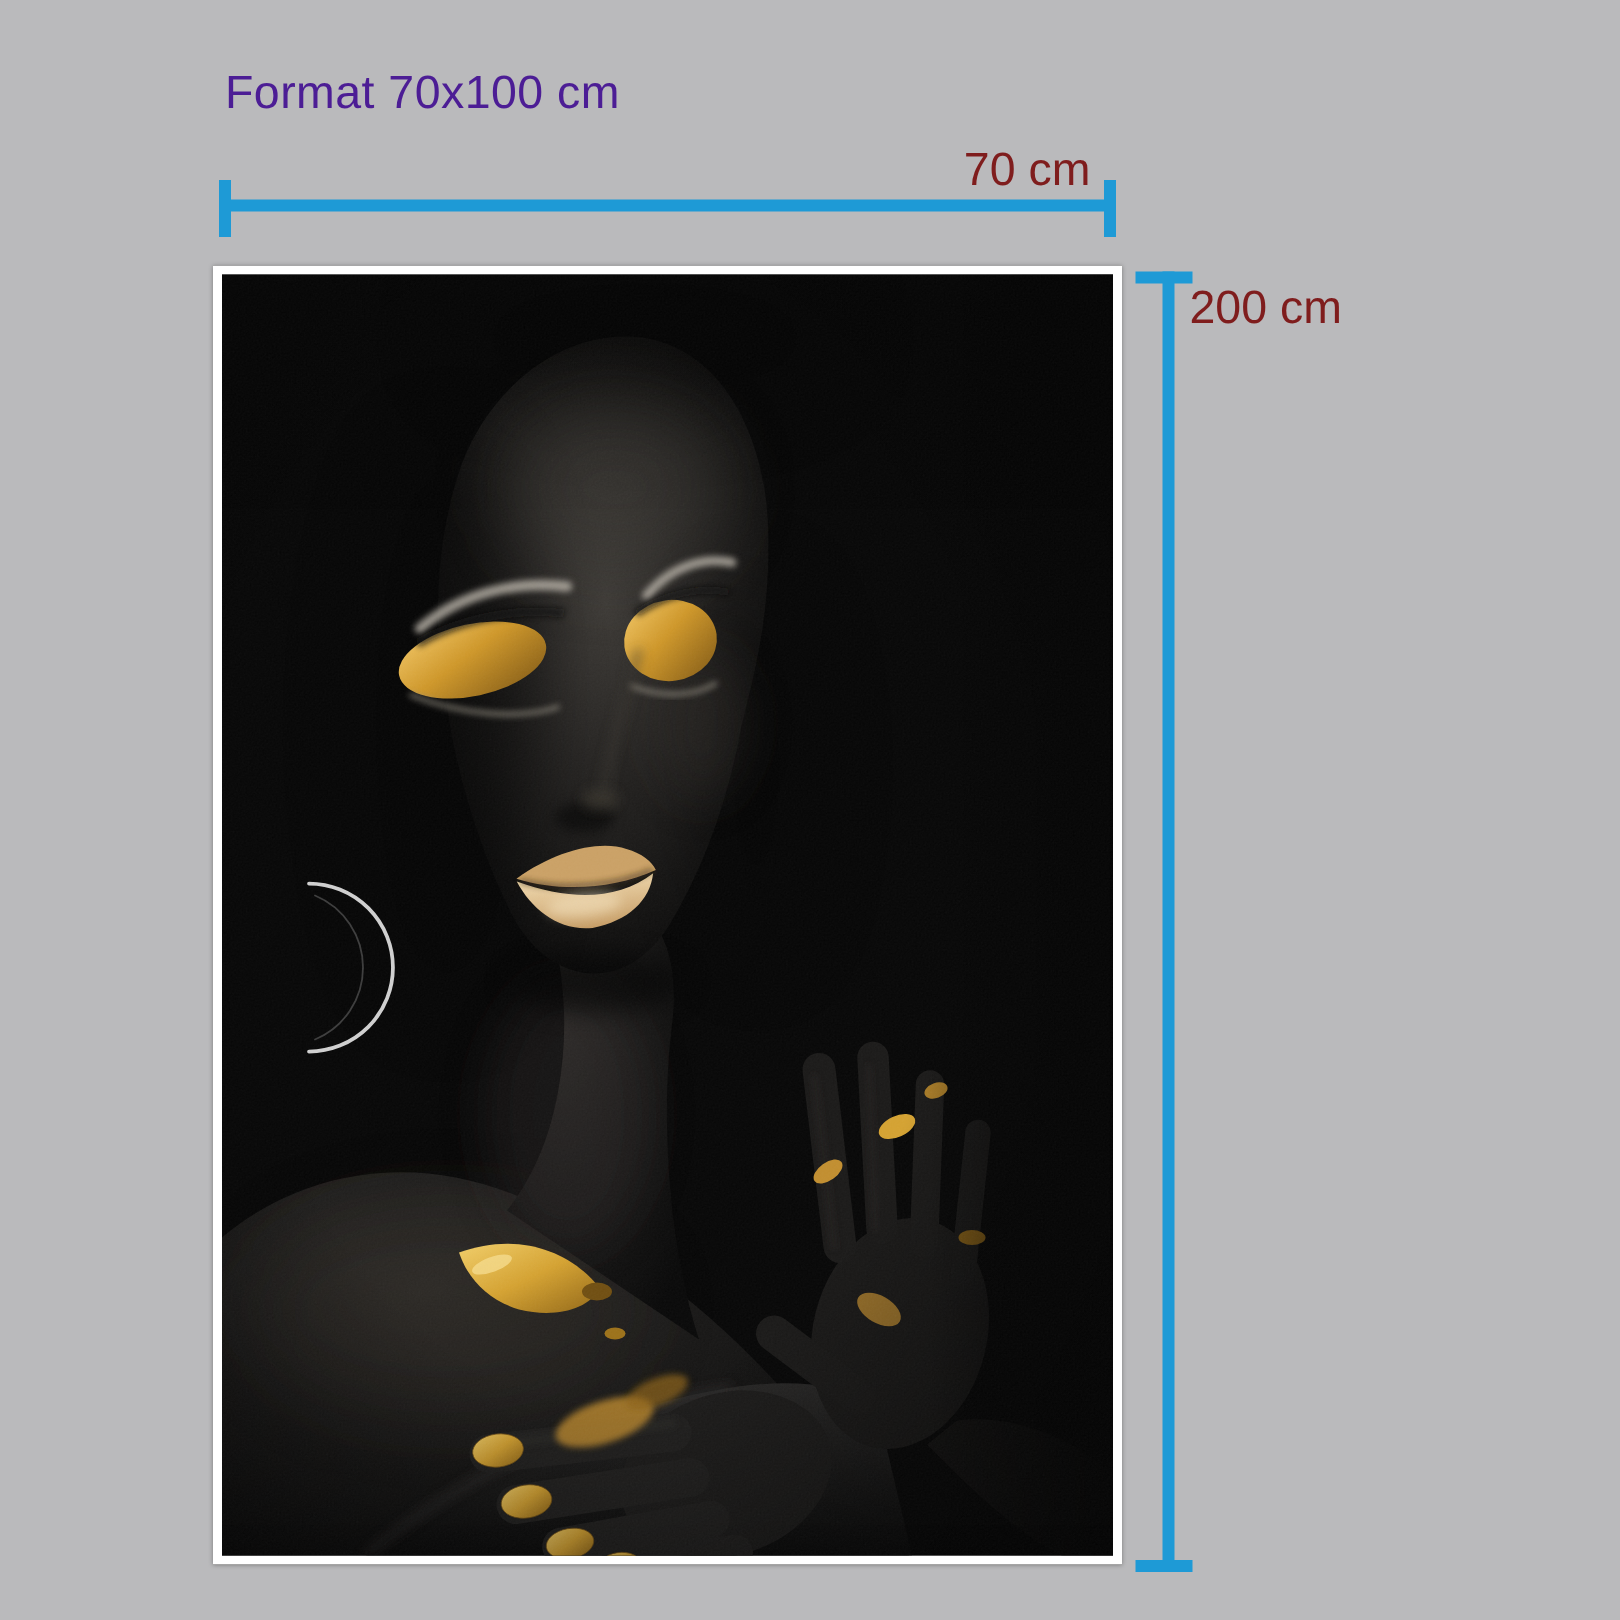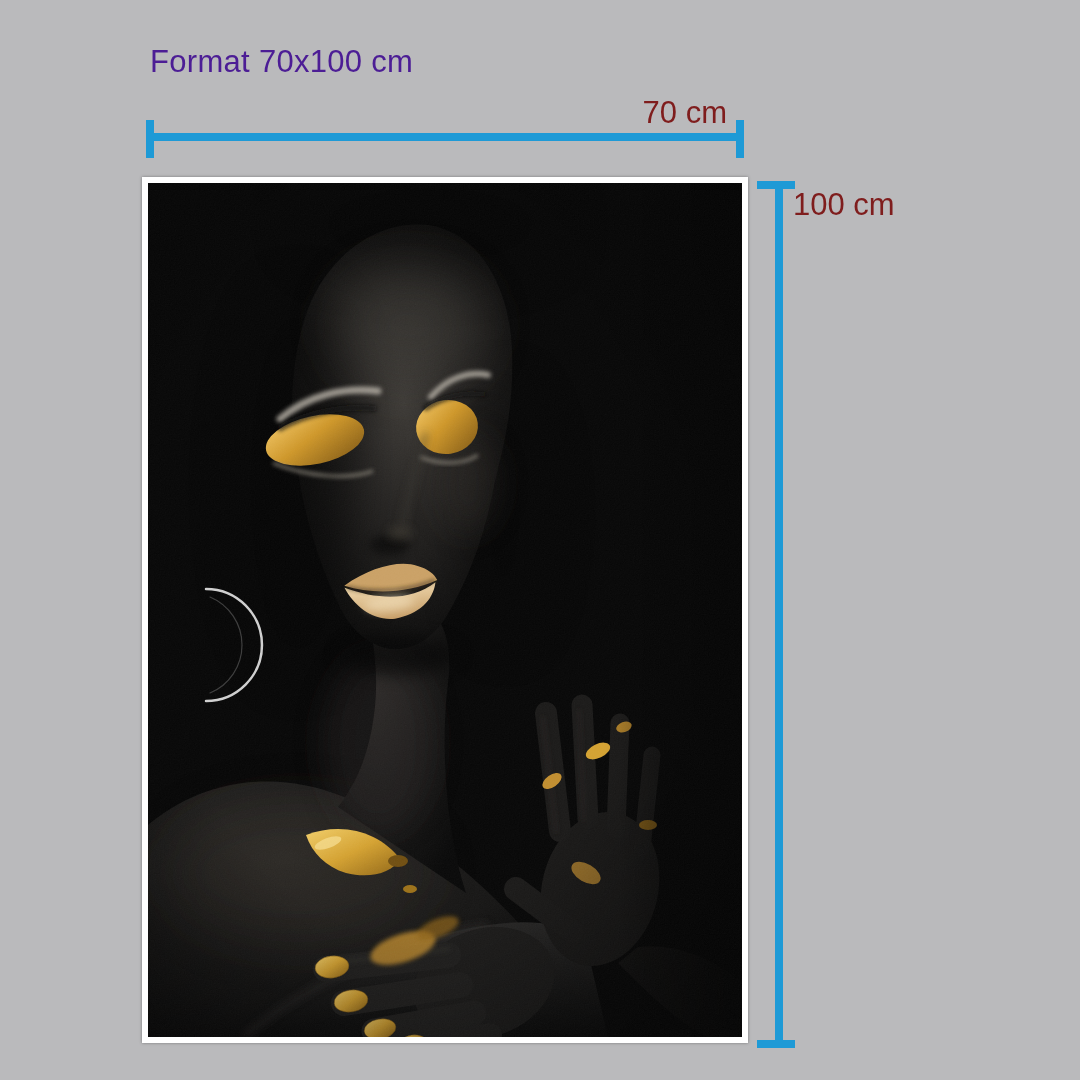--- a/index.html
+++ b/index.html
@@ -34,21 +34,21 @@
 </head>
 <body>
 
 <div class="title">Format 70x100 cm</div>
 
 <div class="dim-label" id="wlabel">70 cm</div>
 <div class="blue" id="wline"></div>
 <div class="blue" id="wcapL"></div>
 <div class="blue" id="wcapR"></div>
 
-<div class="dim-label" id="hlabel">100 cm</div>
+<div class="dim-label" id="hlabel">200 cm</div>
 <div class="blue" id="vline"></div>
 <div class="blue" id="vcapT"></div>
 <div class="blue" id="vcapB"></div>
 
 <div class="poster">
 <svg width="594" height="854" viewBox="0 0 594 854" xmlns="http://www.w3.org/2000/svg">
   <defs>
     <filter id="f2" x="-50%" y="-50%" width="200%" height="200%">
           <feGaussianBlur stdDeviation="2"></feGaussianBlur>
         </filter>

